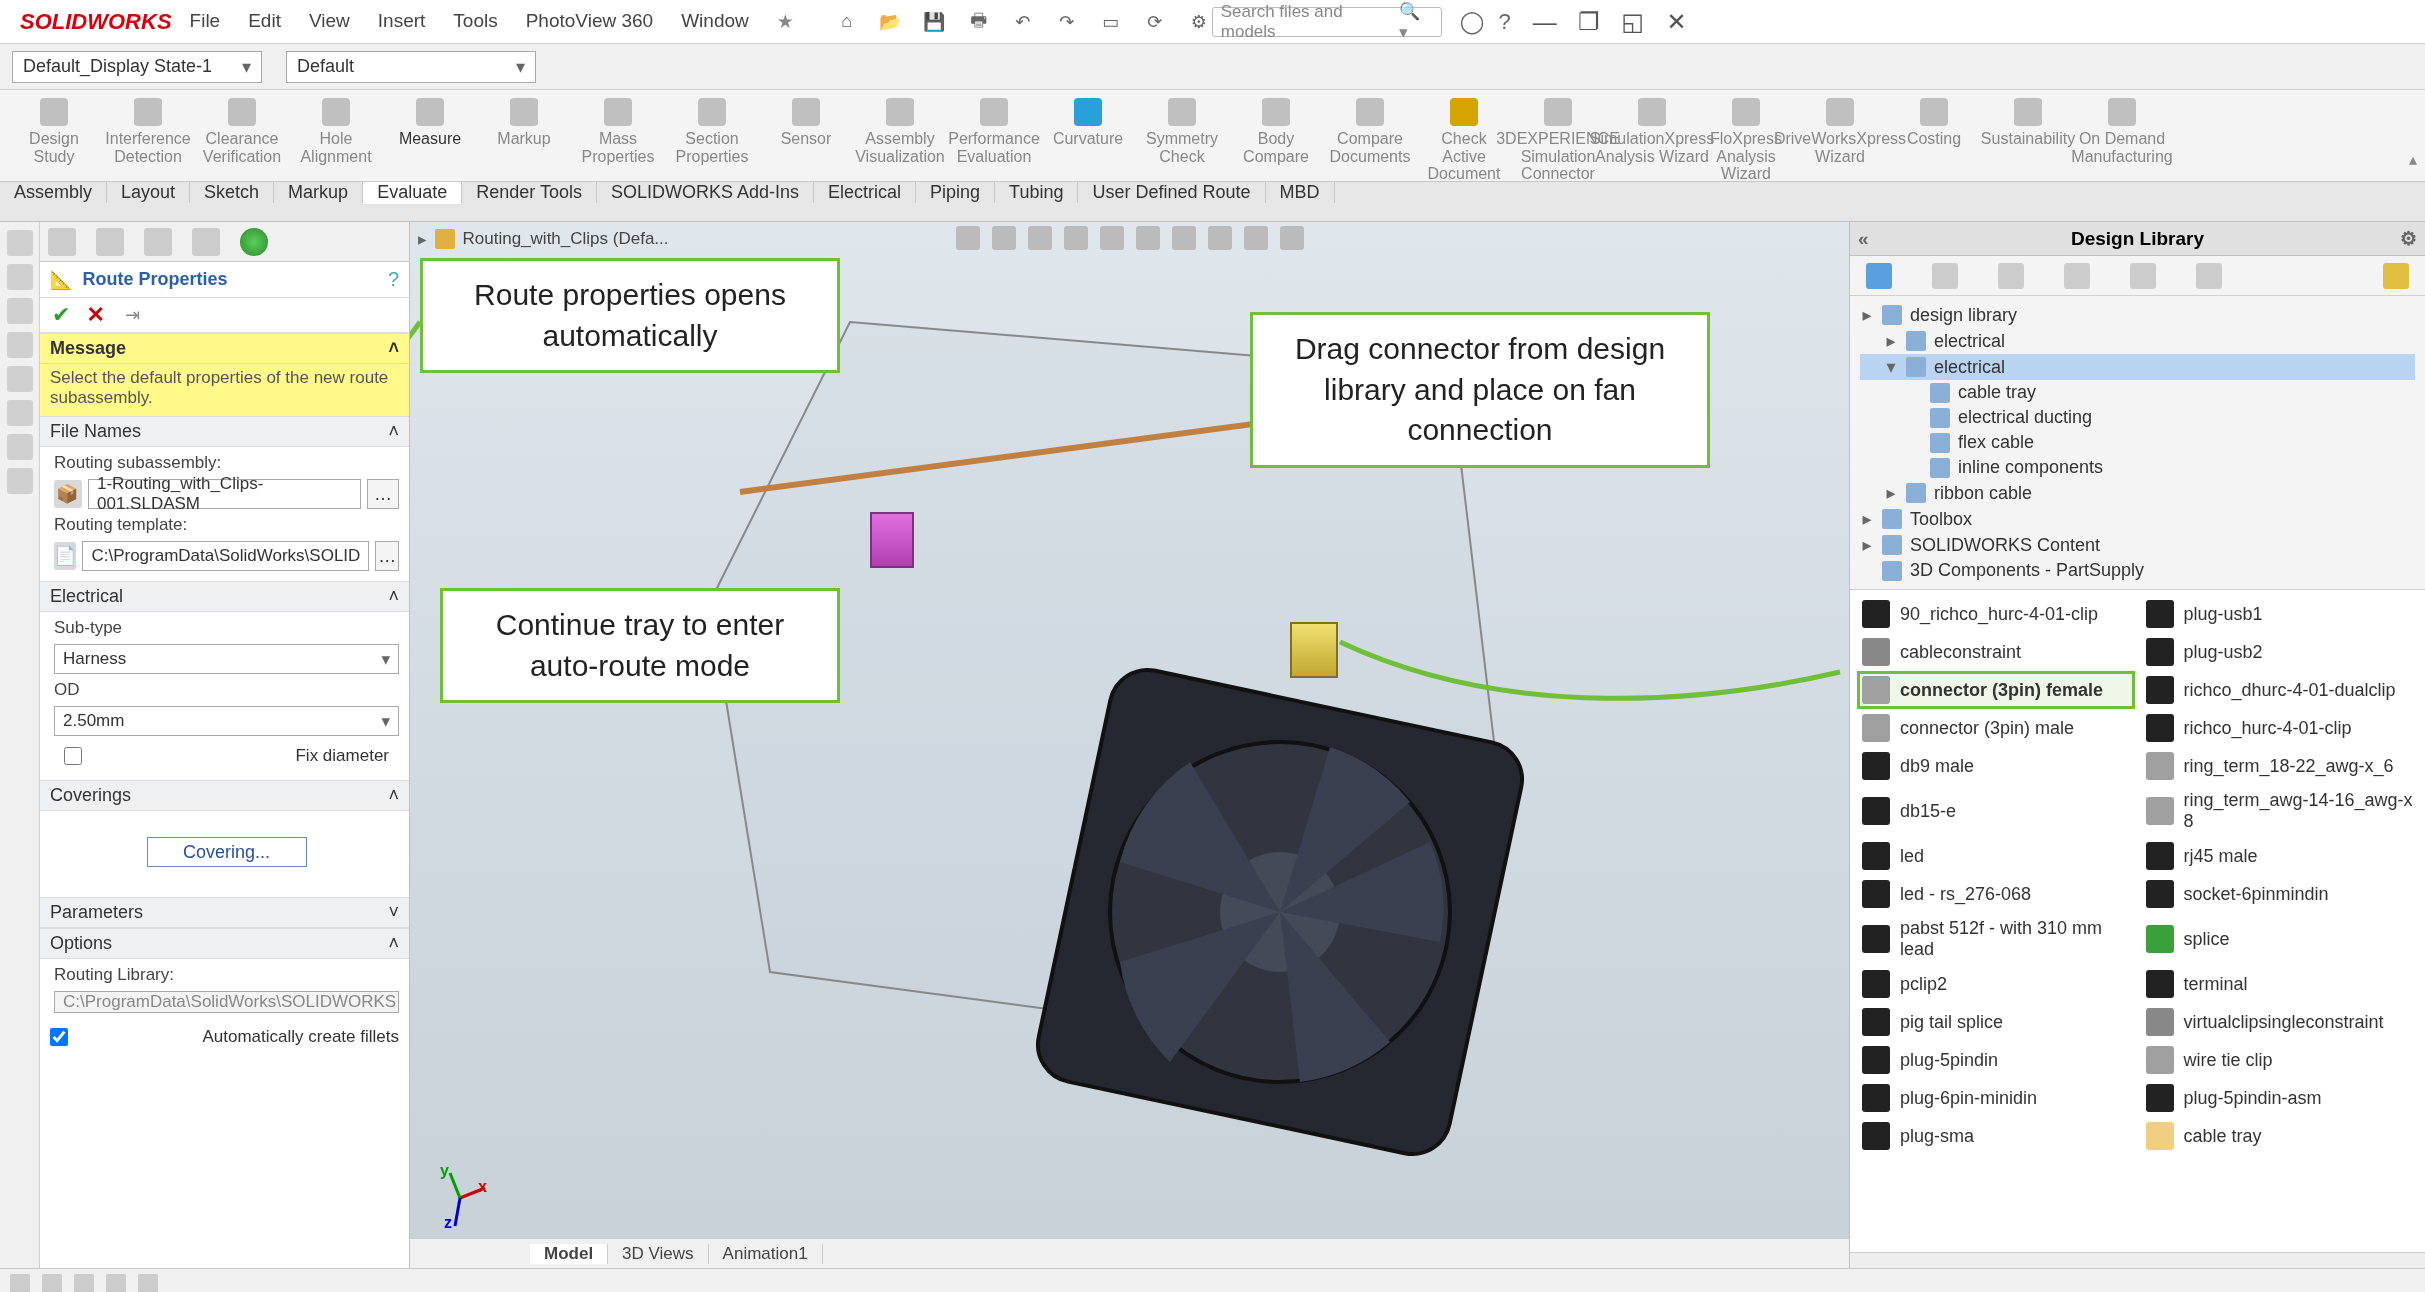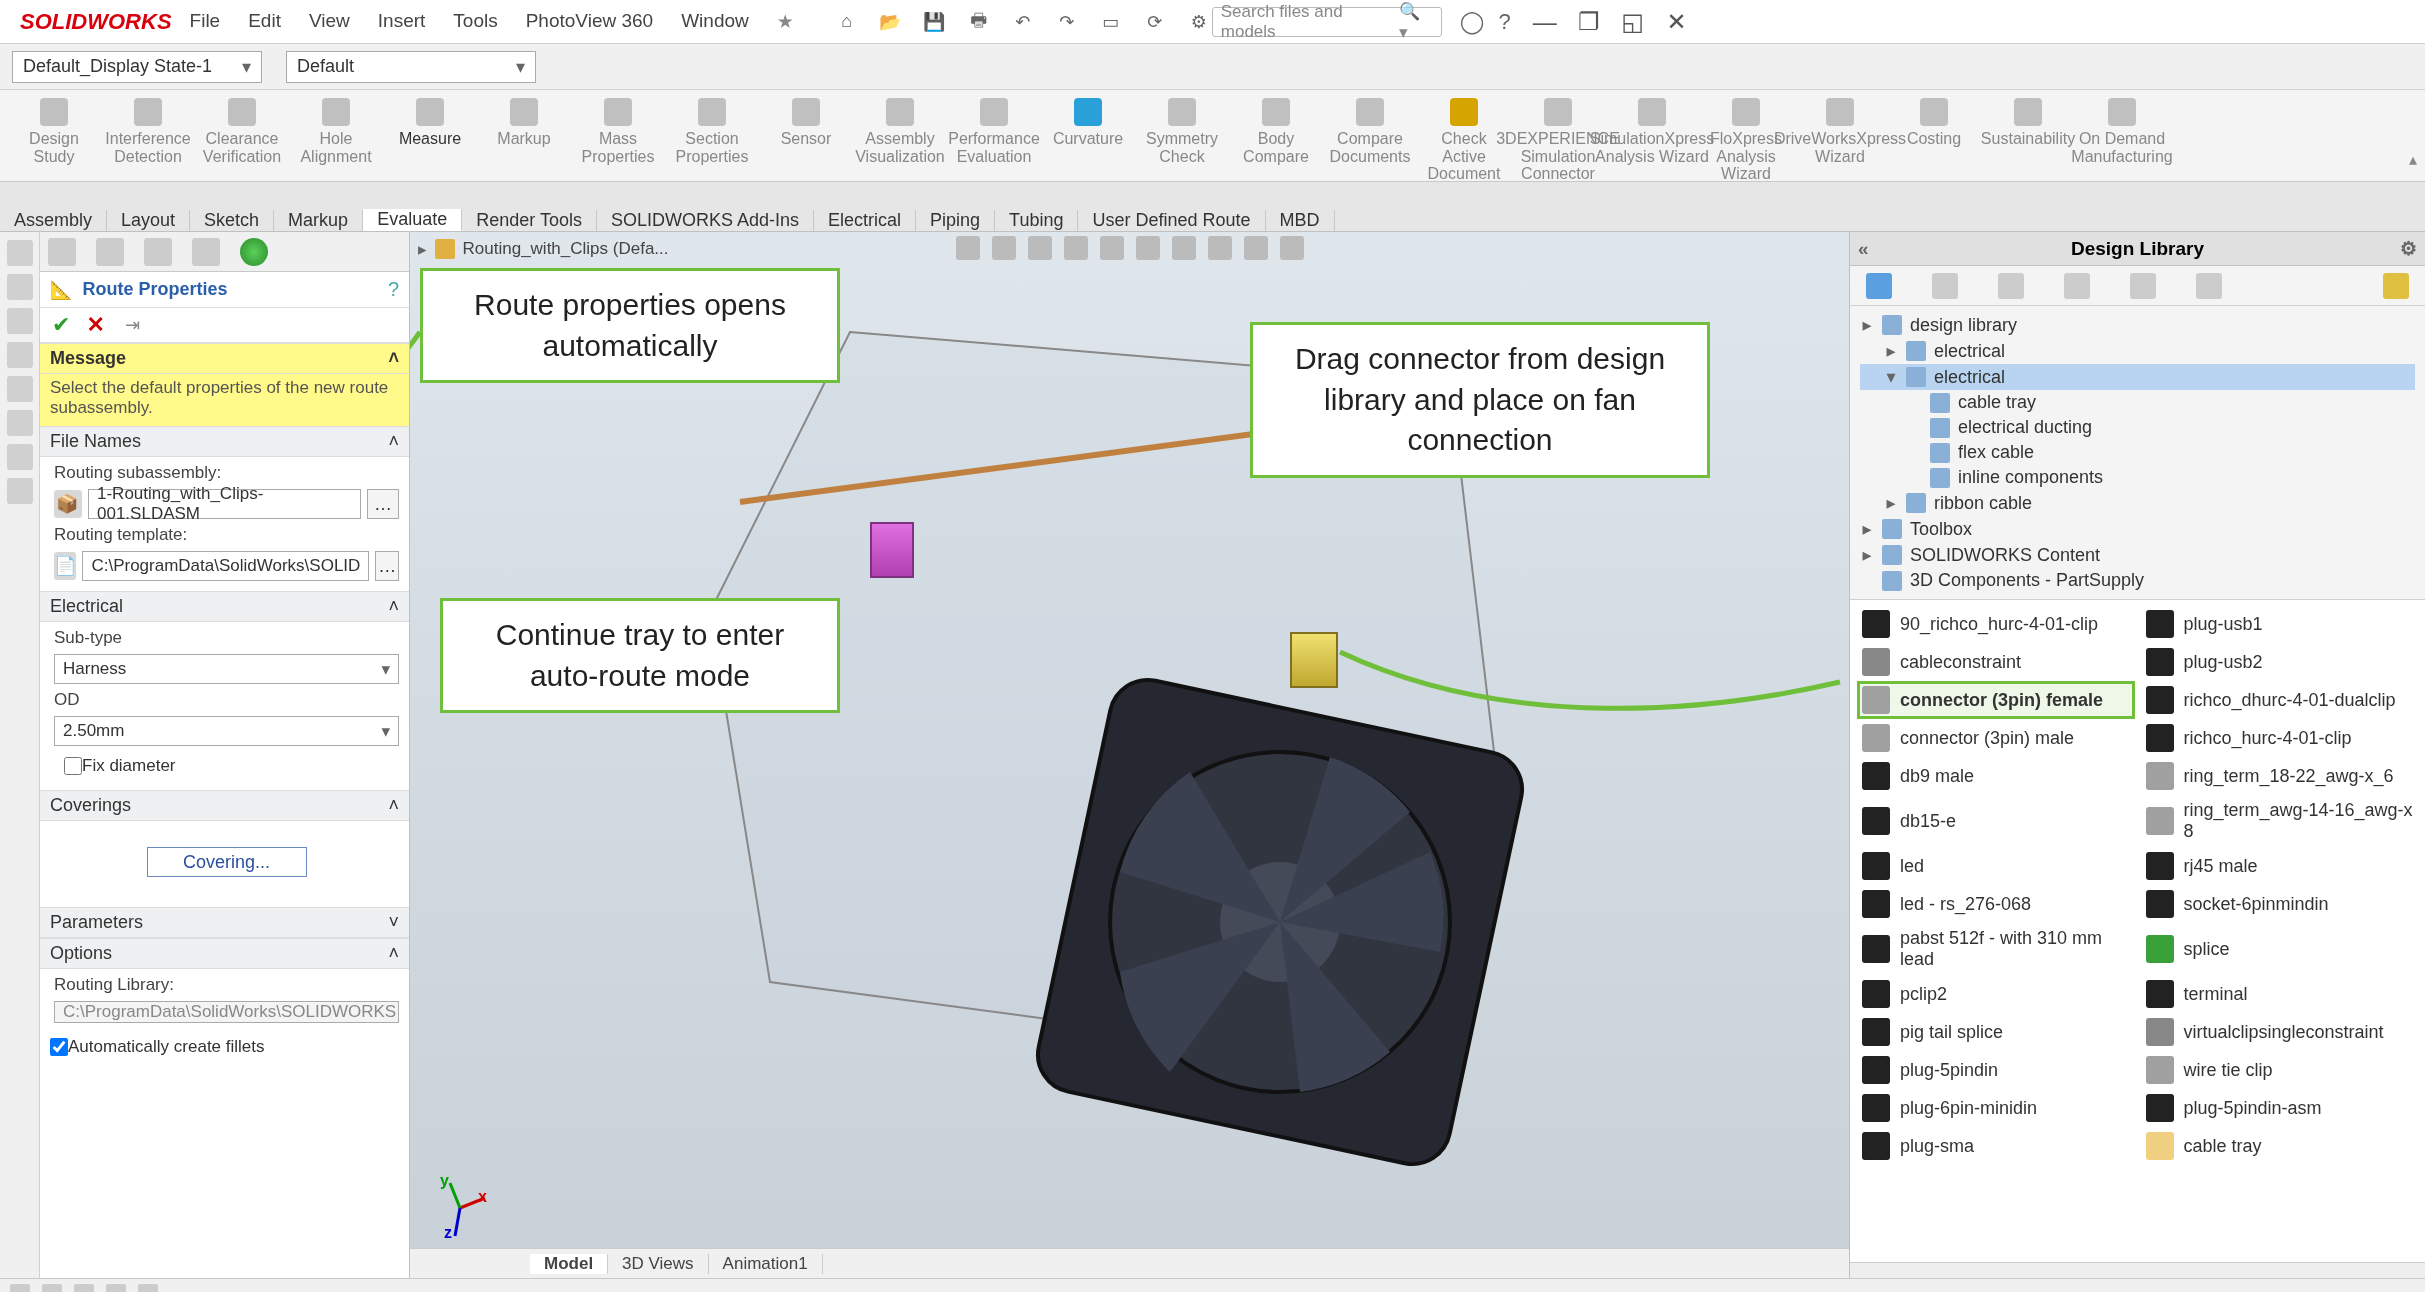--- a/index.html
+++ b/index.html
@@ -25,21 +25,21 @@
 
 .ribbon { height: 92px; background: #f4f4f4; border-bottom: 1px solid #c8c8c8; display: flex; align-items: flex-start; padding: 6px 8px 0 8px; gap: 2px; overflow:hidden; position:relative; }
 .ribbon-item { display: flex; flex-direction: column; align-items: center; width: 92px; font-size: 16px; color: #888; text-align: center; line-height: 1.1; gap:4px; padding-top: 2px; }
 .ribbon-item.active { color: #333; }
 .ribbon-item.blue .ri-ico { background:#2aa0d8; }
 .ribbon-item.gold .ri-ico { background:#d6a400; }
 .ri-ico { width: 28px; height: 28px; background: #c0c0c0; border-radius: 4px; }
 .ribbon-collapse { position:absolute; right:8px; top:60px; color:#888; font-size:16px; }
 
 
-.tabstrip { height: 50px; background: #e6e6e6; border-bottom: 1px solid #c0c0c0; display: flex; align-items: flex-end; }
+.tabstrip { height: 40px; background: #e6e6e6; border-bottom: 1px solid #c0c0c0; display: flex; align-items: flex-start; }
 .tab { padding: 0 14px; display: flex; align-items: center; font-size: 18px; color: #333; border-right: 1px solid #c8c8c8; background: #e6e6e6; }
 .tab.active { background: #fff; border-bottom: 1px solid #fff; }
 
 
 .main { display: flex; height: calc(100% - 44px - 46px - 92px - 34px - 30px); }
 .left-rail { width: 40px; background: #f0f0f0; border-right: 1px solid #d0d0d0; display:flex; flex-direction:column; gap:8px; padding-top:8px; align-items:center; }
 .left-rail .ri { width:26px; height:26px; background:#d0d0d0; border-radius:3px; }
 
 
 .prop { width: 370px; background: #fff; border-right: 1px solid #c0c0c0; display: flex; flex-direction: column; font-size: 18px; color:#333; overflow:hidden; }
@@ -58,21 +58,21 @@
 .msg-body { background:#fffa8a; padding:4px 10px 8px 10px; font-size:17px; color:#555; }
 .section-body { padding:6px 10px 10px 14px; display:flex; flex-direction:column; gap:6px; }
 .field-label { color:#444; font-size:17px; }
 .field-row { display:flex; gap:6px; align-items:center; }
 .field-row .ico { width:28px; height:28px; background:#d8d8d8; border-radius:3px; display:flex; align-items:center; justify-content:center; }
 .tinput { flex:1; height:30px; border:1px solid #aaa; background:#fff; padding:0 8px; font-size:17px; display:flex; align-items:center; }
 .browse { width:32px; height:30px; border:1px solid #aaa; background:#f4f4f4; display:flex; align-items:center; justify-content:center; }
 .select { flex:1; height:30px; border:1px solid #aaa; background:#fff; padding:0 8px; display:flex; align-items:center; justify-content:space-between; font-size:17px; }
 .select::after { content:"▾"; color:#666; }
 .covering-btn { width:160px; height:30px; border:1px solid #6a8ac0; background:#fff; color:#2a4fa0; display:flex; align-items:center; justify-content:center; margin:20px auto; }
-.checkbox-row { display:flex; gap:0; align-items:center; font-size:17px; padding:4px 10px; }
+.checkbox-row { display:flex; gap:8px; align-items:center; font-size:17px; padding:4px 10px;justify-content:space-between; }
 .checkbox-row input { width:18px; height:18px; }
 
 
 .viewport { flex: 1; background: linear-gradient(#dfe6ec, #d0d8e0 60%, #c8d0d8); position: relative; overflow: hidden; }
 .vp-header { height: 34px; background: rgba(255,255,255,0); display:flex; align-items:center; padding:0 8px; gap:8px; color:#444; font-size:17px; }
 .vp-header .crumb-ico { width:20px; height:20px; background:#e0b040; border-radius:2px; }
 .vp-icons-top { position:absolute; top:4px; left:50%; transform:translateX(-50%); display:flex; gap:12px; }
 .vp-icons-top .vi { width:24px; height:24px; background:#bbb; border-radius:3px; }
 .callout { position:absolute; background:#fff; border:3px solid #6fbf3a; padding:14px 24px; font-size:30px; color:#222; text-align:center; line-height:1.35; }
 .geom { position:absolute; }

